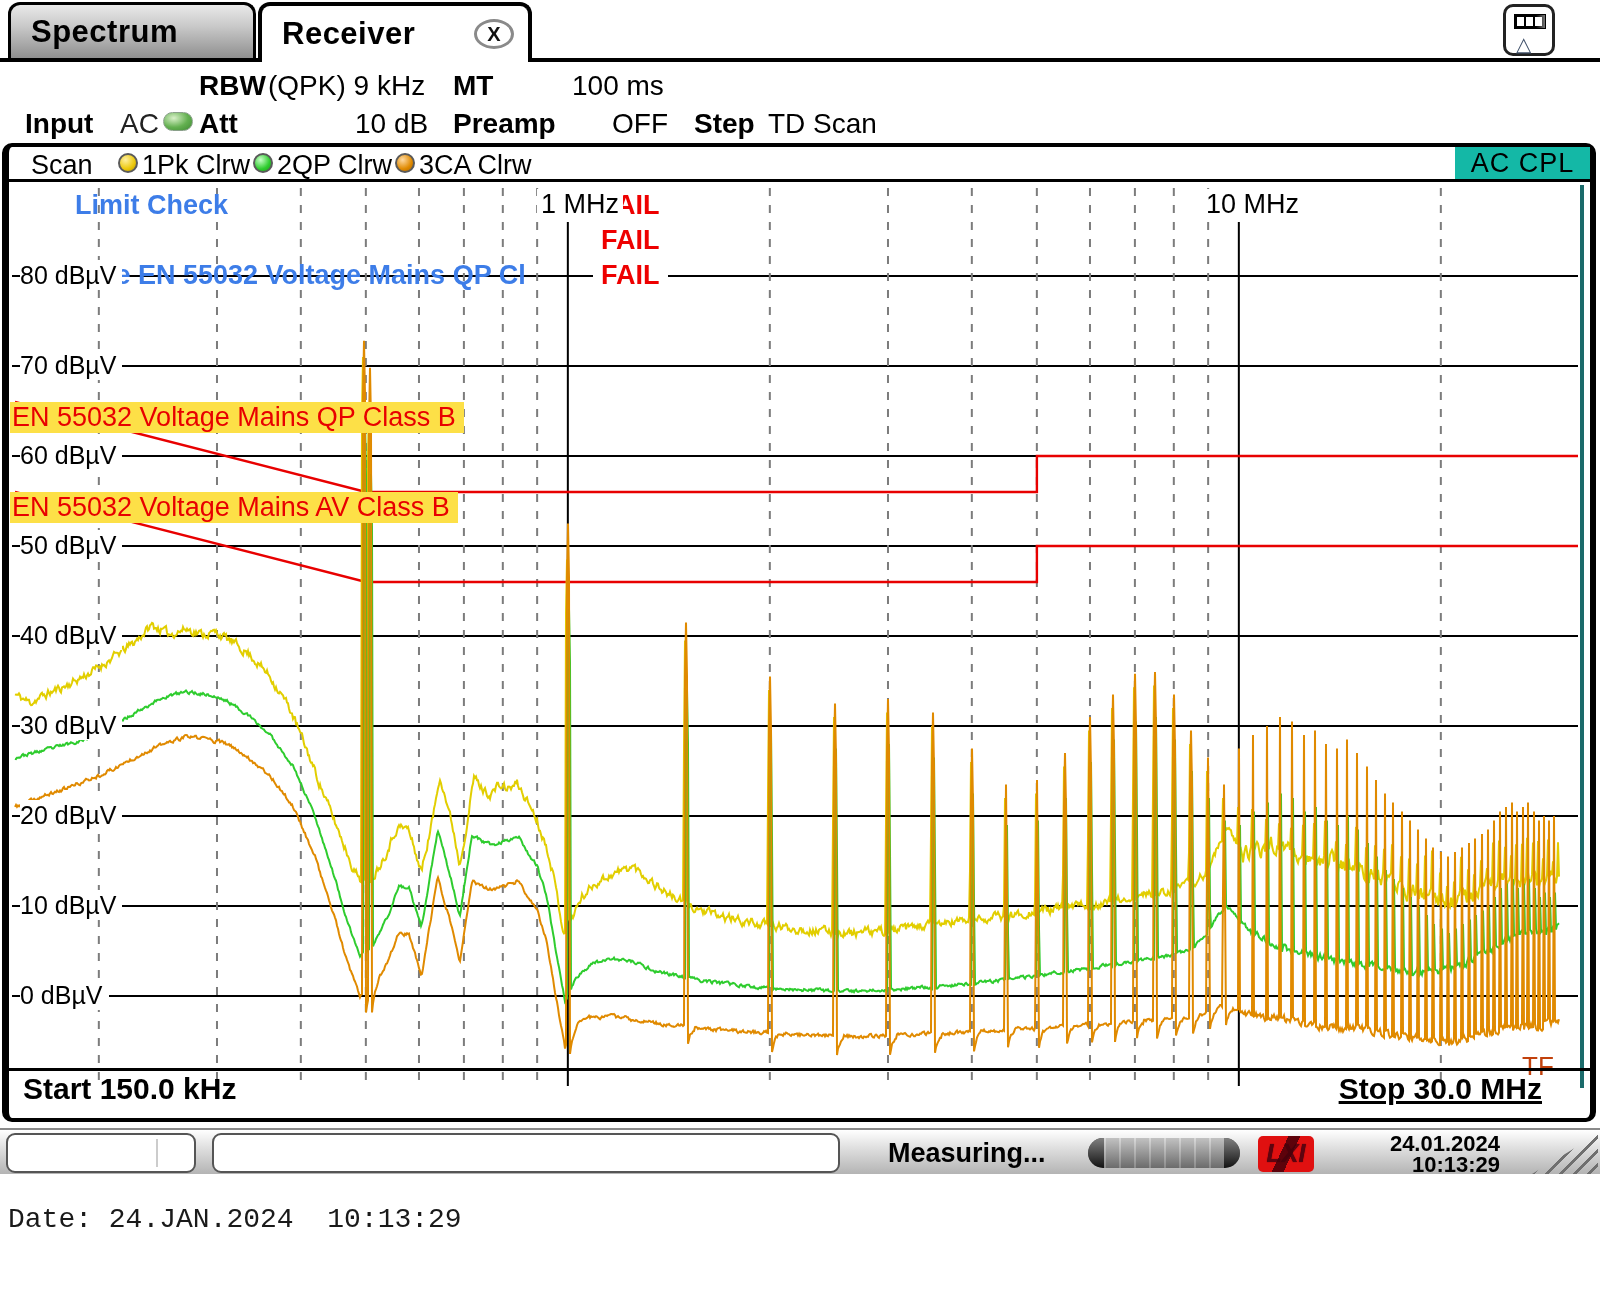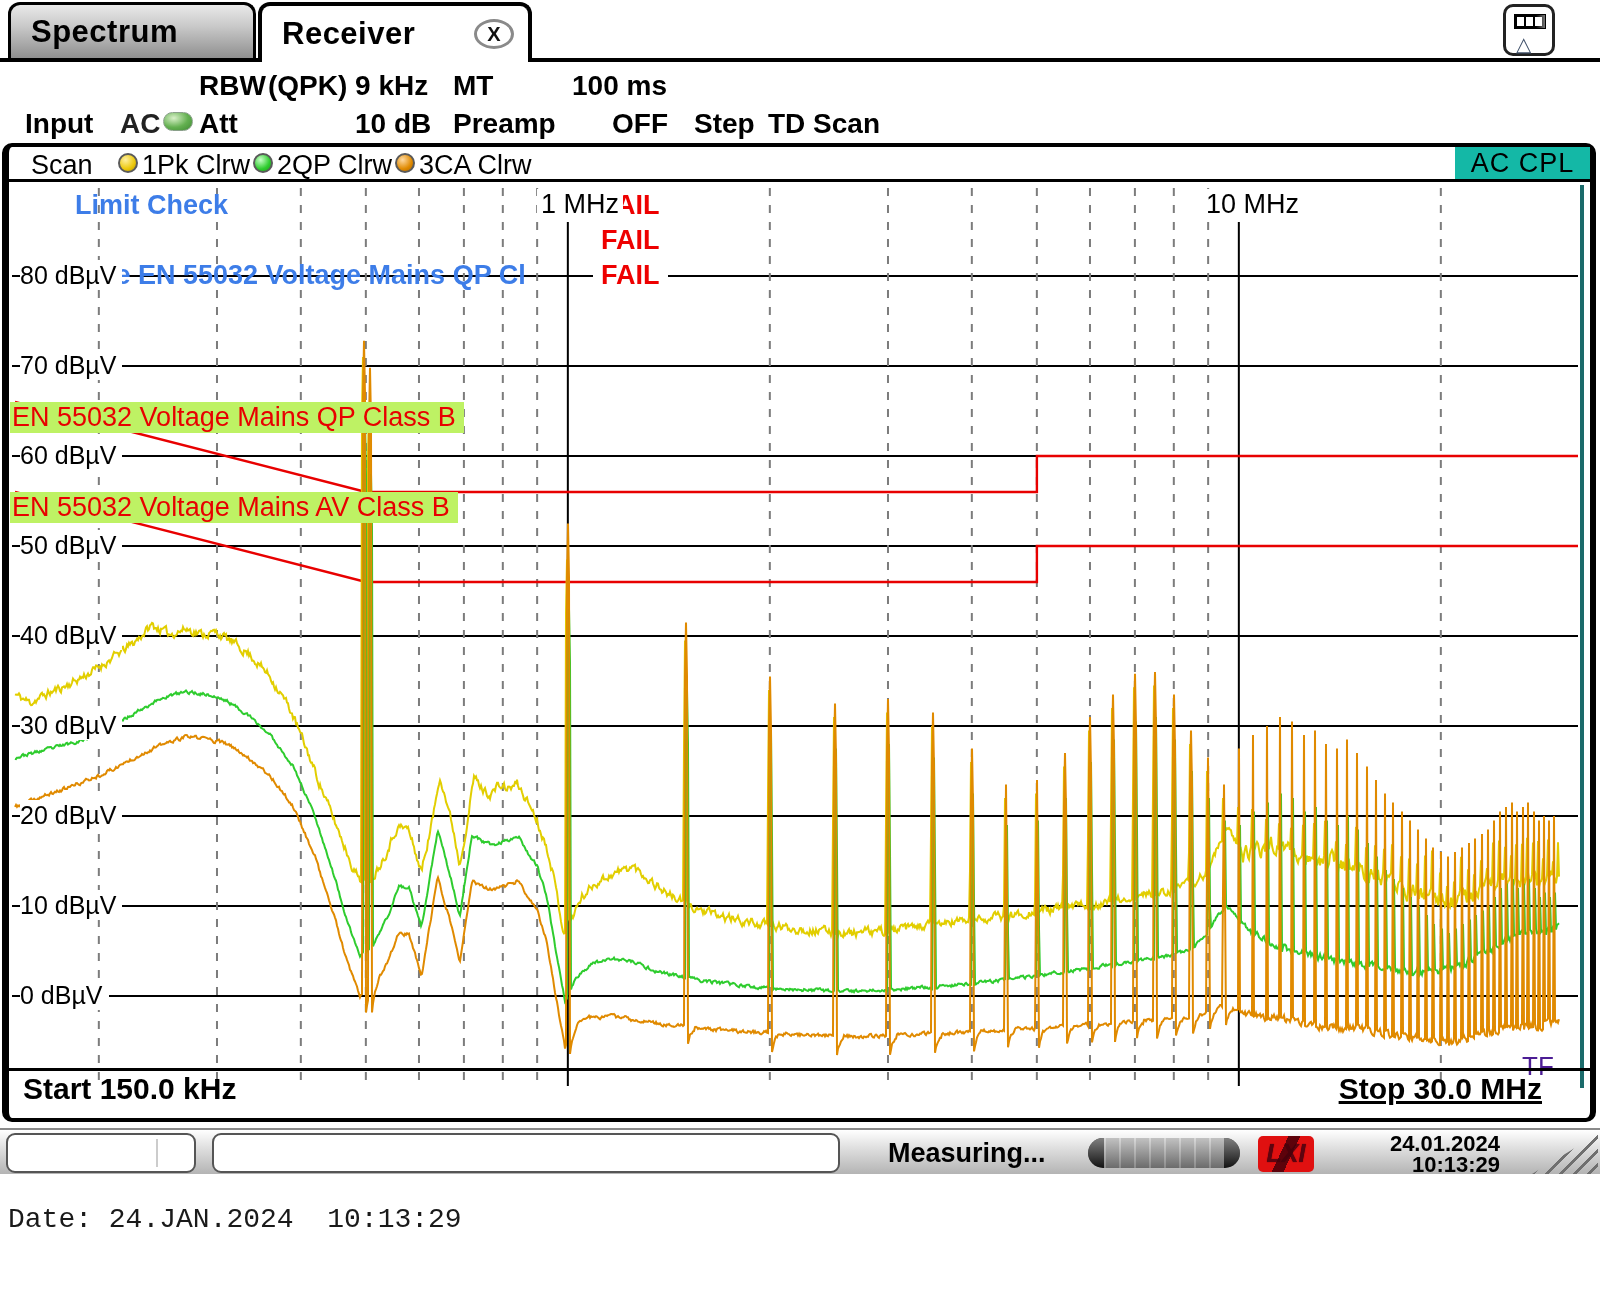--- a/index.html
+++ b/index.html
@@ -13,21 +13,21 @@
   .tab.spectrum { left:8px; width:248px; background:linear-gradient(#e9e9e9, #c9c9c9 40%, #8f8f8f); z-index:0; }
   .tab.receiver { left:258px; width:274px; height:60px; background:#fff; border-width:4px; z-index:2; }
   .tab-label { font-size:31px; font-weight:bold; padding-left:20px; letter-spacing:0.5px; }
   .close-btn { position:absolute; right:14px; top:13px; width:40px; height:30px; border:3px solid #8a8a8a; border-radius:50%; background:#fff; display:flex; align-items:center; justify-content:center; font-weight:bold; font-size:20px; color:#111; }
   .disp-btn { position:absolute; right:45px; top:4px; width:52px; height:52px; border:3px solid #222; border-radius:10px; background:#fff; z-index:2; }
   .disp-btn .bar { position:absolute; left:8px; top:7px; width:32px; height:15px; background:linear-gradient(90deg,#000 70%,#777); border:1px solid #000; display:flex; gap:2px; padding:2px; }
   .disp-btn .bar i { display:block; width:7px; height:9px; background:#fff; }
   .disp-btn .tri { position:absolute; left:10px; top:24px; font-size:20px; color:#41526b; line-height:26px; }
 
   
-  .hdr { position:absolute; font-size:28px; white-space:pre;font-weight:bold; }
+  .hdr { position:absolute; font-size:28px; white-space:pre; }
   .b { font-weight:bold; }
   .led-pill { position:absolute; width:30px; height:19px; border-radius:10px; border:1px solid #8aa08a;
     background:radial-gradient(ellipse at 35% 30%, #d8f0c8, #63b050 55%, #3f8a34); }
 
   
   .frame { position:absolute; left:2px; top:143px; width:1594px; height:979px; background:#fff;
     border:4px solid #000; border-left-width:7px; border-right-width:6px; border-radius:10px; }
   .scanbar { position:absolute; left:0; top:0; right:0; height:35px; border-bottom:3px solid #000; }
   .scan-item { position:absolute; top:3px; font-size:27px; }
   .led { position:absolute; top:6px; width:20px; height:20px; border-radius:50%; border:2px solid #5a5a5a; }
@@ -37,22 +37,22 @@
   .accpl { position:absolute; right:0; top:0; height:32px; width:135px; background:#14b8a6; color:#000;
     font-size:27px; display:flex; align-items:center; justify-content:center; letter-spacing:1px; }
 
   
   .chart { position:absolute; left:0; top:38px; width:1581px; height:903px; background:#fff; overflow:hidden; }
   .chart svg { position:absolute; left:0; top:0; }
   .ylab { position:absolute; left:11px; font-size:25px; background:#fff; padding:0 6px 0 0; line-height:30px; white-space:nowrap; }
   .xlab { position:absolute; top:4px; font-size:27px; background:#fff; padding:0 4px; line-height:30px; }
   .lc-row { position:absolute; left:66px; width:500px; font-size:27px; font-weight:bold; color:#3d7de8; white-space:nowrap; overflow:hidden; line-height:32px; }
   .fail { position:absolute; left:584px; font-size:27px; font-weight:bold; color:#ee0000; background:#fff; padding:0 8px; line-height:32px; }
-  .limlab { position:absolute; left:1px; color:#e80000; font-size:27px; background:#bef264; padding:0 8px 0 2px; line-height:31px; white-space:nowrap; }
-  .tf { position:absolute; color:#4c1d95; font-size:26px; }
+  .limlab { position:absolute; left:1px; color:#e80000; font-size:27px; background:#fde047; padding:0 8px 0 2px; line-height:31px; white-space:nowrap; }
+  .tf { position:absolute; color:#c2410c; font-size:26px; }
 
   .startstop { position:absolute; left:0; right:0; bottom:0; height:50px; border-top:3px solid #000; font-size:30px; font-weight:bold; }
   .startlab { position:absolute; left:14px; top:1px; }
   .stoplab { position:absolute; right:48px; top:1px;text-decoration:underline; }
 
   
   .statusbar { position:absolute; left:0; top:1128px; width:1600px; height:46px;
     background:linear-gradient(#ffffff, #dcdcdc 45%, #b4b4b4); border-top:2px solid #8a8a8a; }
   .sfield { position:absolute; top:3px; height:40px; background:#fff; border:2px solid #555; border-radius:9px; }
   .sfield .sep { position:absolute; top:4px; bottom:4px; width:2px; background:#ccc; }

